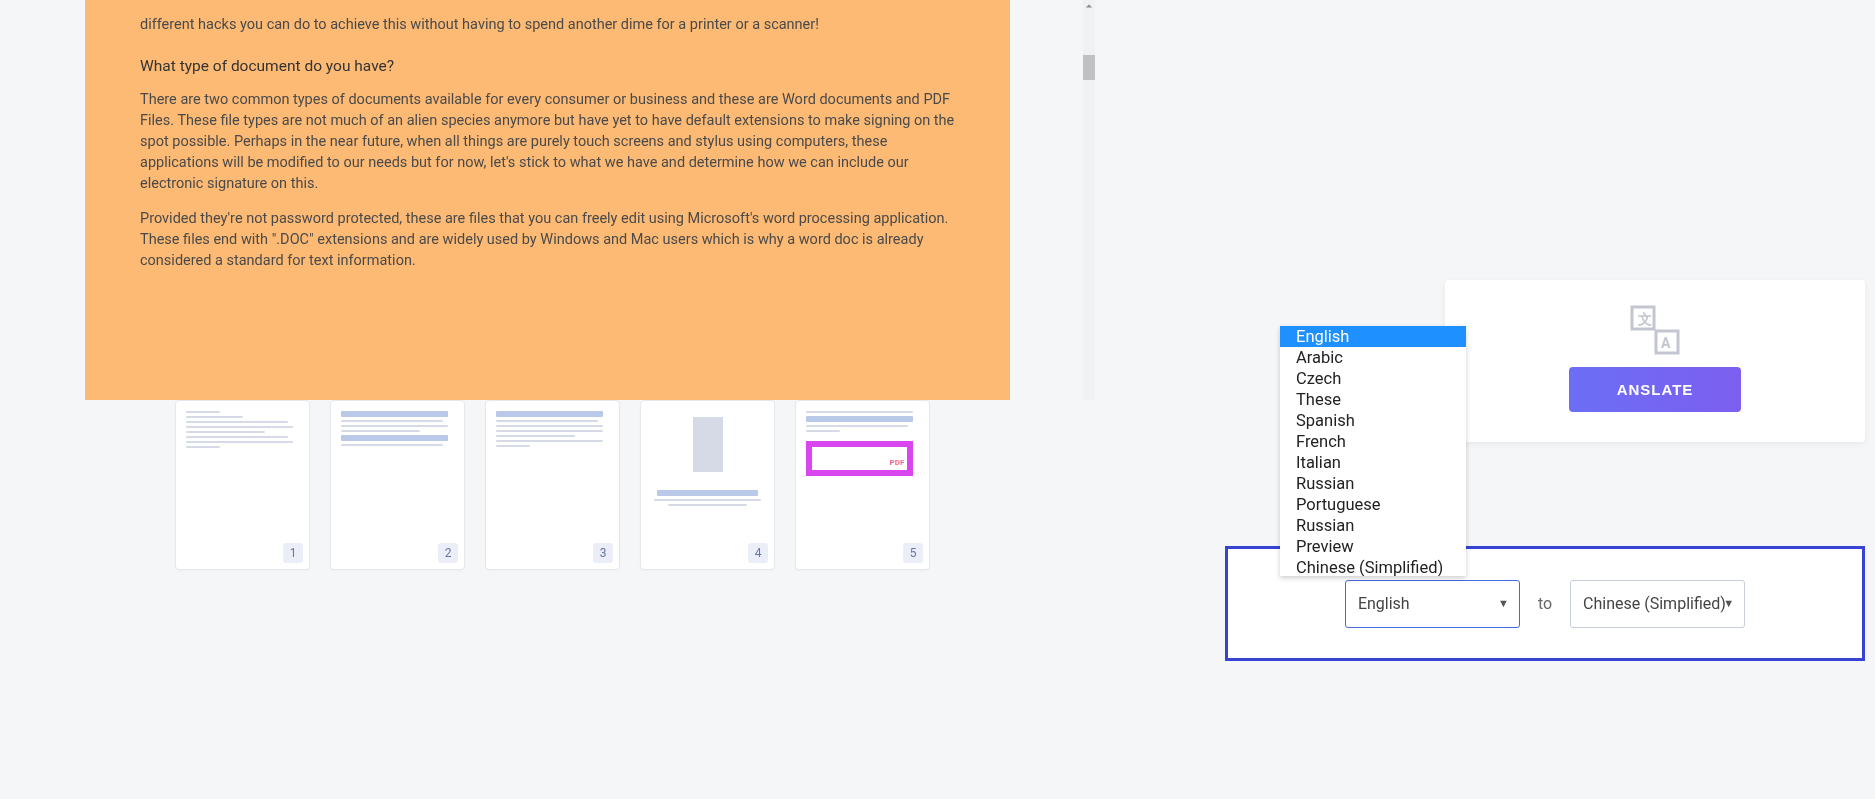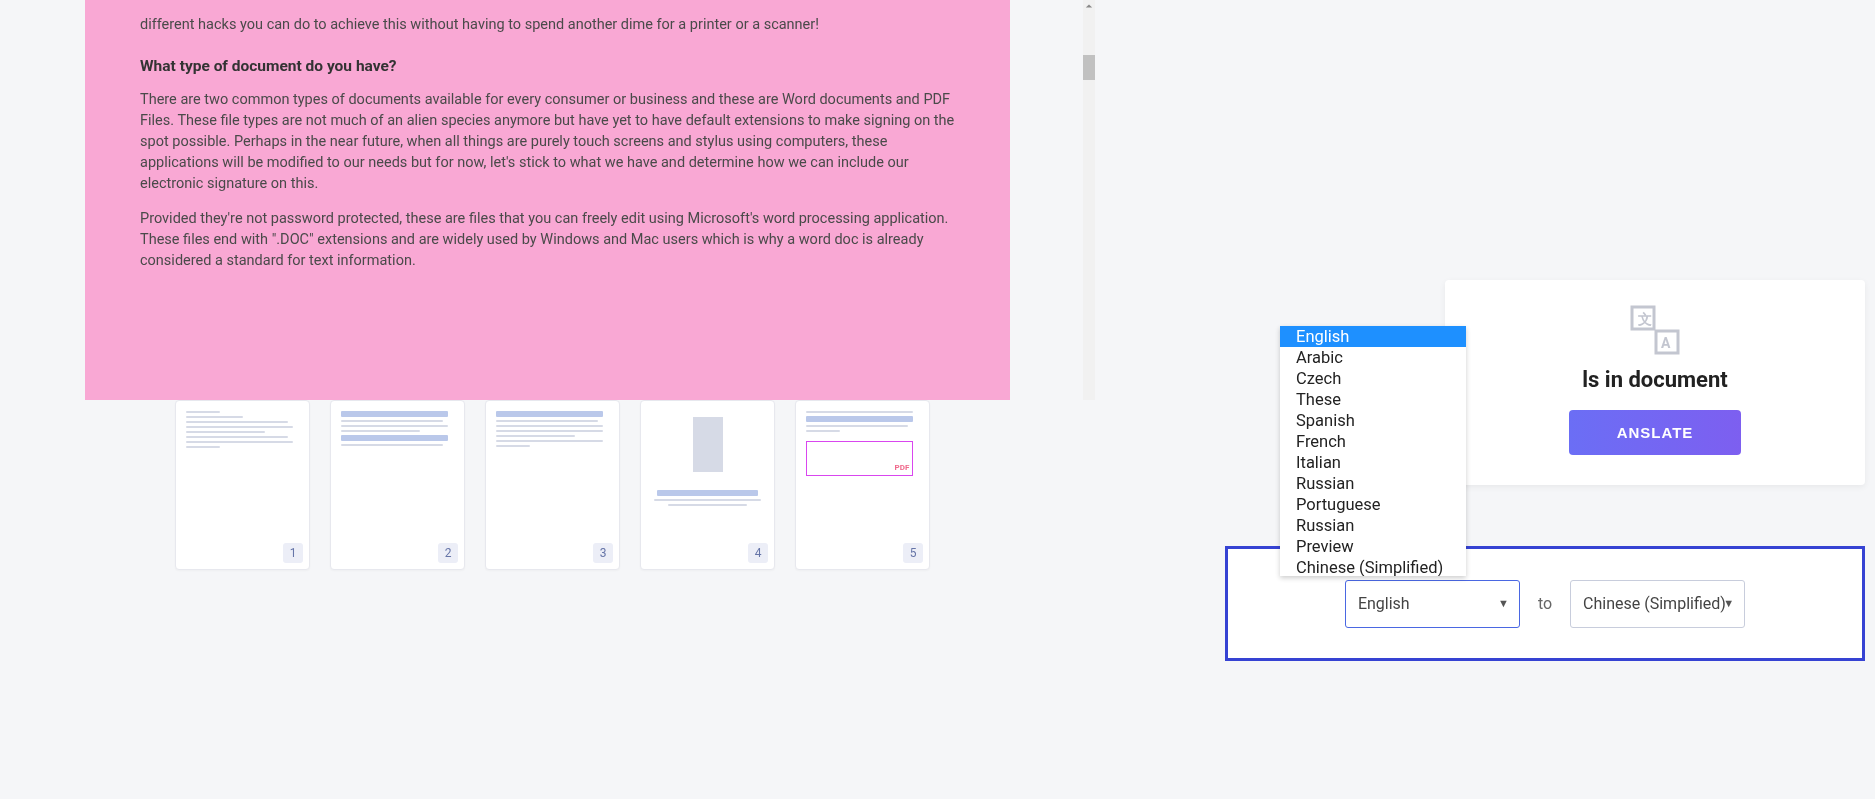--- a/index.html
+++ b/index.html
@@ -12,36 +12,36 @@
   position: relative;
   color: #222;
 }
 .main-area {
   position: absolute;
   left: 0; top: 0;
   width: 1095px;
   height: 799px;
 }
 .article-panel {
-  background: #f9a8d4;
+  background: #fdba74;
   width: 925px;
   margin: 0 auto;
   height: 400px;
   padding: 0 55px 30px 55px;
   overflow: hidden;
 }
 .article-panel p {
   font-size: 14.5px;
   line-height: 1.45;
   color: #4a4a4a;
   margin-top: 14px;
 }
 .article-panel h3 {
   font-size: 15.5px;
-  font-weight: 700;
+  font-weight: 400;
   color: #333;
   margin-top: 22px;
 }
 .scrollbar-outer {
   position: absolute;
   top: 0;
   left: 1083px;
   width: 12px;
   height: 400px;
   background: #f1f1f1;
@@ -280,40 +280,39 @@
             <div class="line w70"></div>
         </div>
         <div class="thumb-badge">4</div>
       </div>
       <div class="thumb">
         <div class="thumb-inner">
           <div class="line w95"></div>
             <div class="line blue w95"></div>
             <div class="line w90"></div>
           <div class="line w30"></div>
-          <div style="width:95%;height:35px;border:1px solid #d946ef;margin-top:6px;display:flex;align-items:flex-end;justify-content:flex-end;padding:3px;">
+          <div style="width:95%;height:35px;border:6px solid #d946ef;margin-top:6px;display:flex;align-items:flex-end;justify-content:flex-end;padding:3px;">
             <span style="font-size:8px;color:#f06a8c;font-weight:700;">PDF</span>
           </div>
         </div>
         <div class="thumb-badge">5</div>
       </div>
     </div>
   </div>
 </div>
 
 <div class="sidebar">
 
   <div class="translate-widget">
     <svg class="translate-icon" viewBox="0 0 50 50">
       <rect x="2" y="2" width="22" height="22" fill="none" stroke="#c3c6d0" stroke-width="3"></rect>
       <rect x="26" y="26" width="22" height="22" fill="none" stroke="#c3c6d0" stroke-width="3"></rect>
       <text x="8" y="19" font-size="14" fill="#c3c6d0" font-weight="700">文</text>
       <text x="31" y="43" font-size="14" fill="#c3c6d0" font-weight="700">A</text>
     </svg>
-    <div class="translate-heading">ls in document</div>
     <button class="translate-btn">ANSLATE</button>
   </div>
 
   <div class="dropdown-list">
     <div class="opt selected">English</div>
     <div class="opt">Arabic</div>
     <div class="opt">Czech</div>
     <div class="opt">These</div>
     <div class="opt">Spanish</div>
     <div class="opt">French</div>

